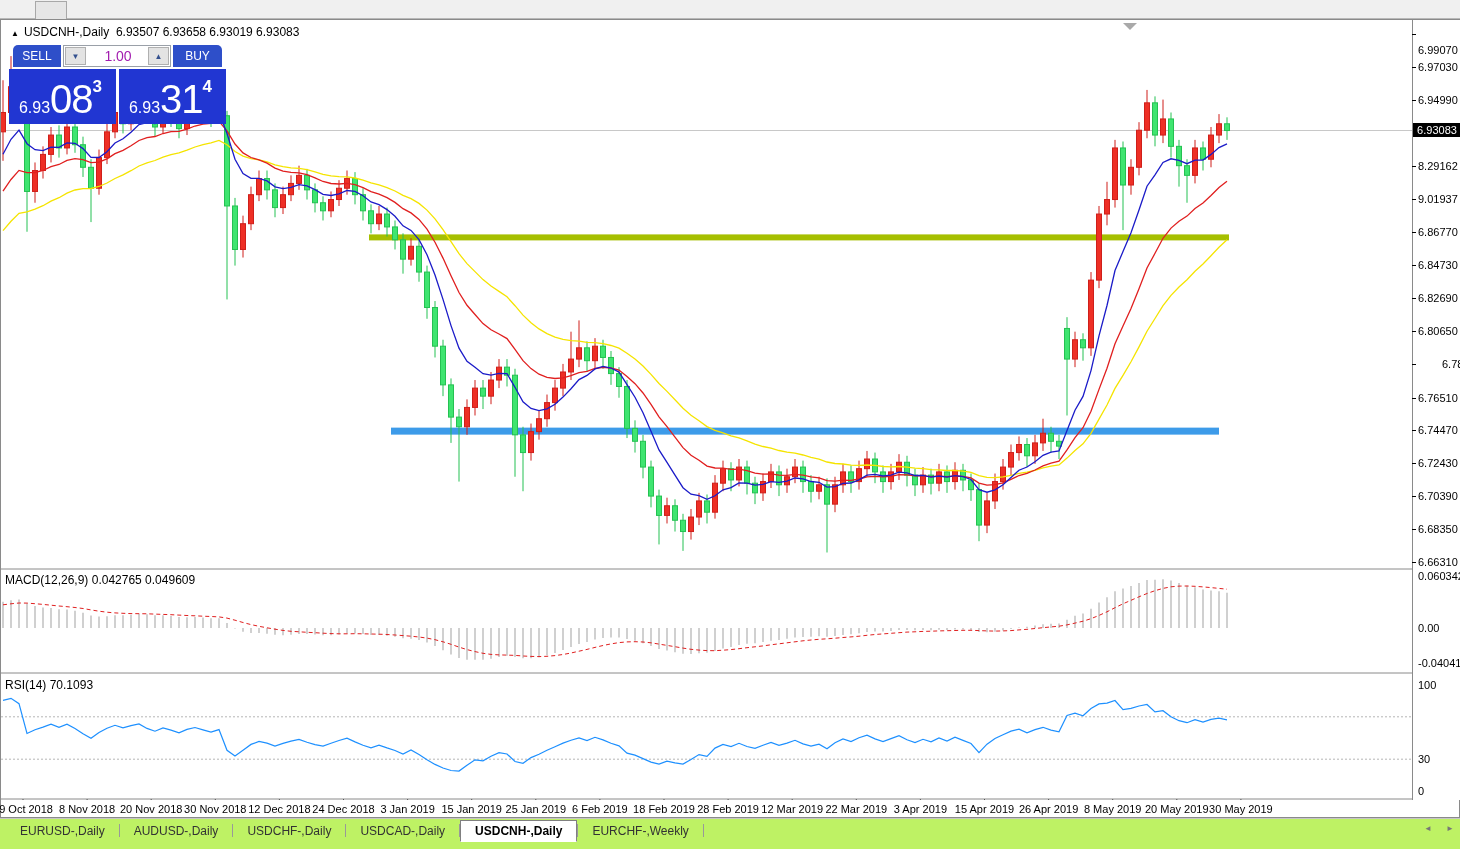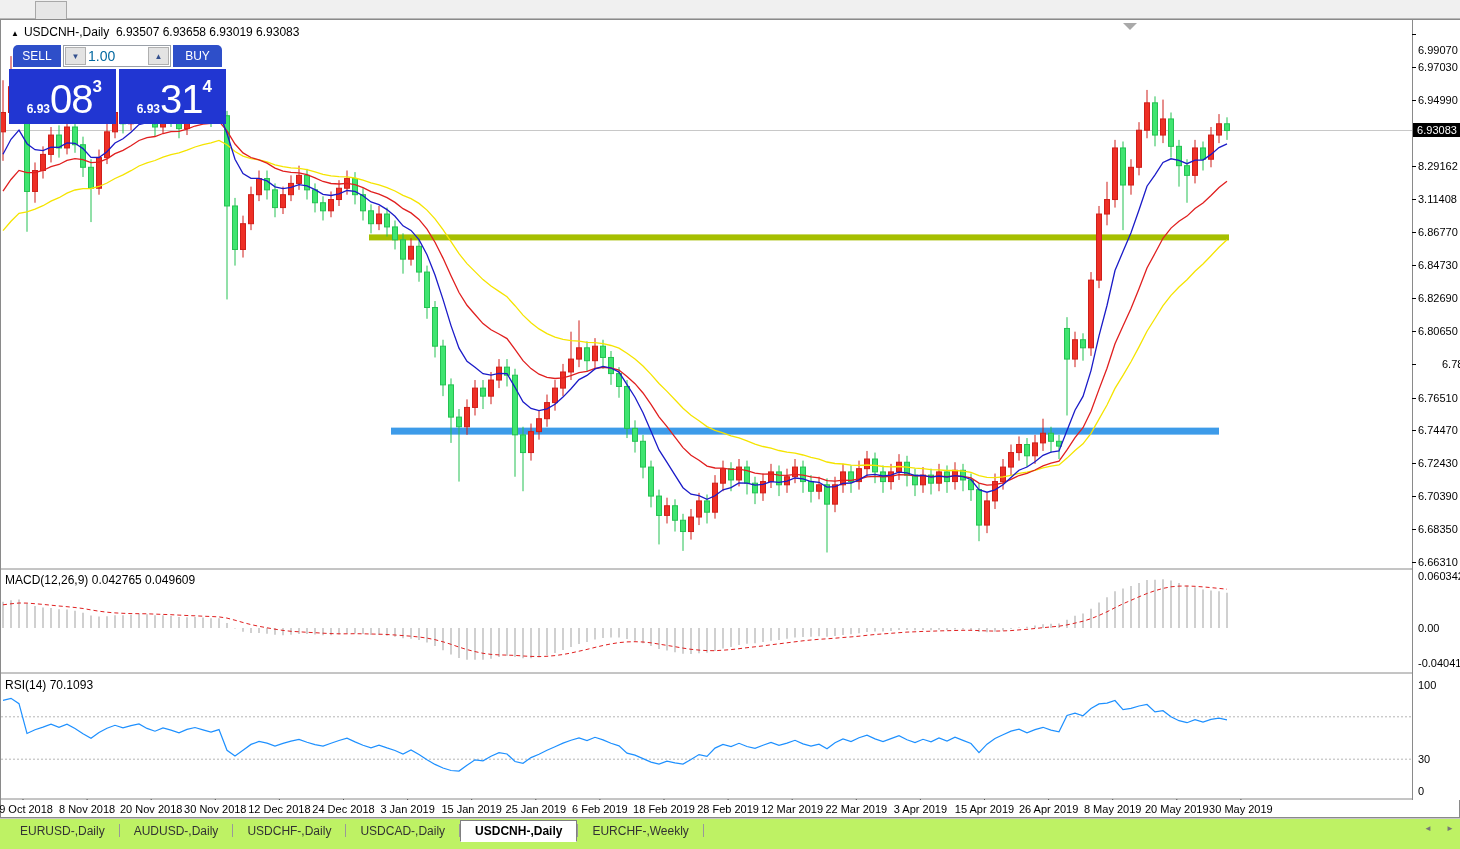--- a/index.html
+++ b/index.html
@@ -41,27 +41,27 @@
   #sell-btn { left:4px; width:48px; border-radius:5px 0 0 0; }
   #buy-btn  { left:164px; width:49px; border-radius:0 5px 0 0; }
   .blue-btn { position:absolute; background:#2e4fc9; color:#fff; font-size:12px;
               text-align:center; line-height:22px; cursor:pointer; }
   #vol-box { position:absolute; left:54px; top:0; width:108px; height:22px; background:#fff;
              border:1px solid #9aa0a8; }
   .spin-btn { position:absolute; top:1px; width:21px; height:18px; background:#e3e3e3;
               border:1px solid #b0b0b0; text-align:center; line-height:17px; font-size:8px; color:#33508e; cursor:pointer; }
   #vol-dn { left:1px; } #vol-up { right:1px; }
   #vol-input { position:absolute; left:24px; top:1px; width:60px; height:18px; border:0; outline:0;
-               font-size:14px; text-align:left; font-family:"Liberation Sans",sans-serif; color:#0369a1; }
+               font-size:14px; text-align:center; font-family:"Liberation Sans",sans-serif; color:#a21caf; }
   .px-box { position:absolute; top:24px; height:55px; background:#2136d2; color:#fff; cursor:pointer; }
   #sell-px { left:0px; width:107px; }
   #buy-px  { left:110px; width:107px; }
   .px-inner { position:absolute; bottom:5px; white-space:nowrap; }
   #sell-px .px-inner { right:14px; } #buy-px .px-inner { right:14px; }
-  .px-small { font-size:12px; font-weight:bold; vertical-align:baseline; }
+  .px-small { font-size:16px; font-weight:normal; vertical-align:baseline; }
   .px-big   { font-size:40px; font-weight:400; letter-spacing:-1px; line-height:40px;margin-top:14px; }
   .px-sup   { font-size:17px; font-weight:bold; vertical-align:top; position:relative; top:-2px; }
 
   
   .ind-label { position:absolute; left:4px; font-size:12px; color:#000; z-index:3; white-space:nowrap; }
 
   
   .datelab { position:absolute; font-size:11px; color:#000; white-space:nowrap; transform:translateX(-50%); }
 
   
@@ -619,21 +619,21 @@
     <div id="scale-col">
       <div id="cur-badge" style="top: 103.494px;">6.93083</div>
     <div class="pricelab" style="top: 24px;">6.99070</div>
         <div class="ptick" style="top: 14px;"></div>
         <div class="pricelab" style="top: 40.8791px;">6.97030</div>
         <div class="ptick" style="top: 46.8791px;"></div>
         <div class="pricelab" style="top: 73.7582px;">6.94990</div>
         <div class="ptick" style="top: 79.7582px;"></div>
         <div class="pricelab" style="top: 139.516px;">8.29162</div>
         <div class="ptick" style="top: 145.516px;"></div>
-        <div class="pricelab" style="top: 173.363px;">3.11408</div>
+        <div class="pricelab" style="top: 173.363px;">9.01937</div>
         <div class="ptick" style="top: 179.363px;"></div>
         <div class="pricelab" style="top: 206.242px;">6.86770</div>
         <div class="ptick" style="top: 212.242px;"></div>
         <div class="pricelab" style="top: 239.121px;">6.84730</div>
         <div class="ptick" style="top: 245.121px;"></div>
         <div class="pricelab" style="top: 272px;">6.82690</div>
         <div class="ptick" style="top: 278px;"></div>
         <div class="pricelab" style="top: 304.879px;">6.80650</div>
         <div class="ptick" style="top: 310.879px;"></div>
         <div class="pricelab" style="top: 337.758px; margin-left: 24px;">6.78610</div>

